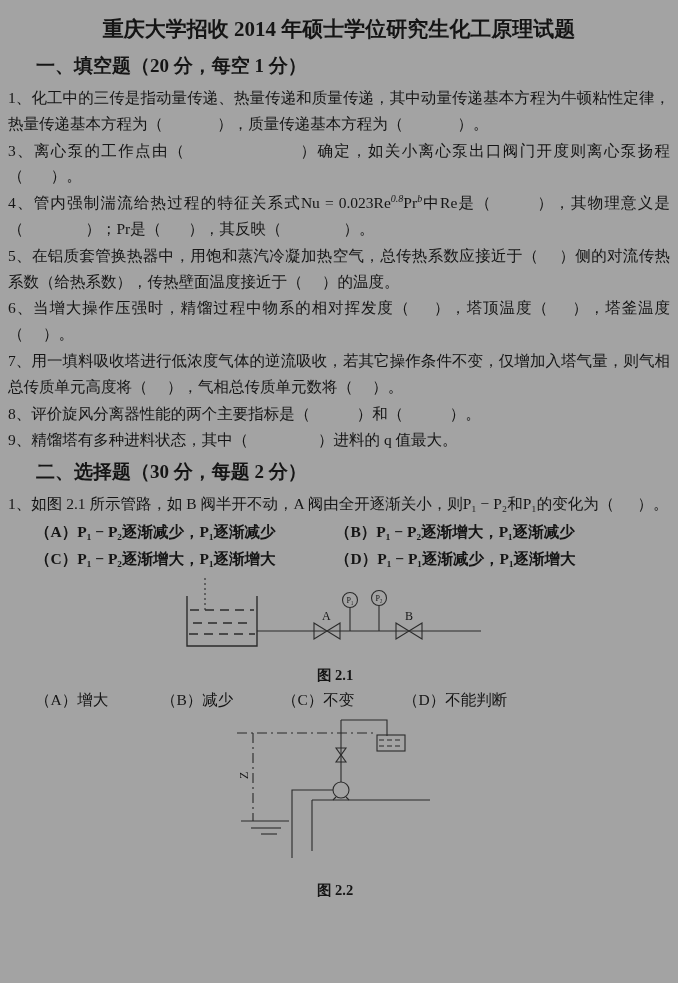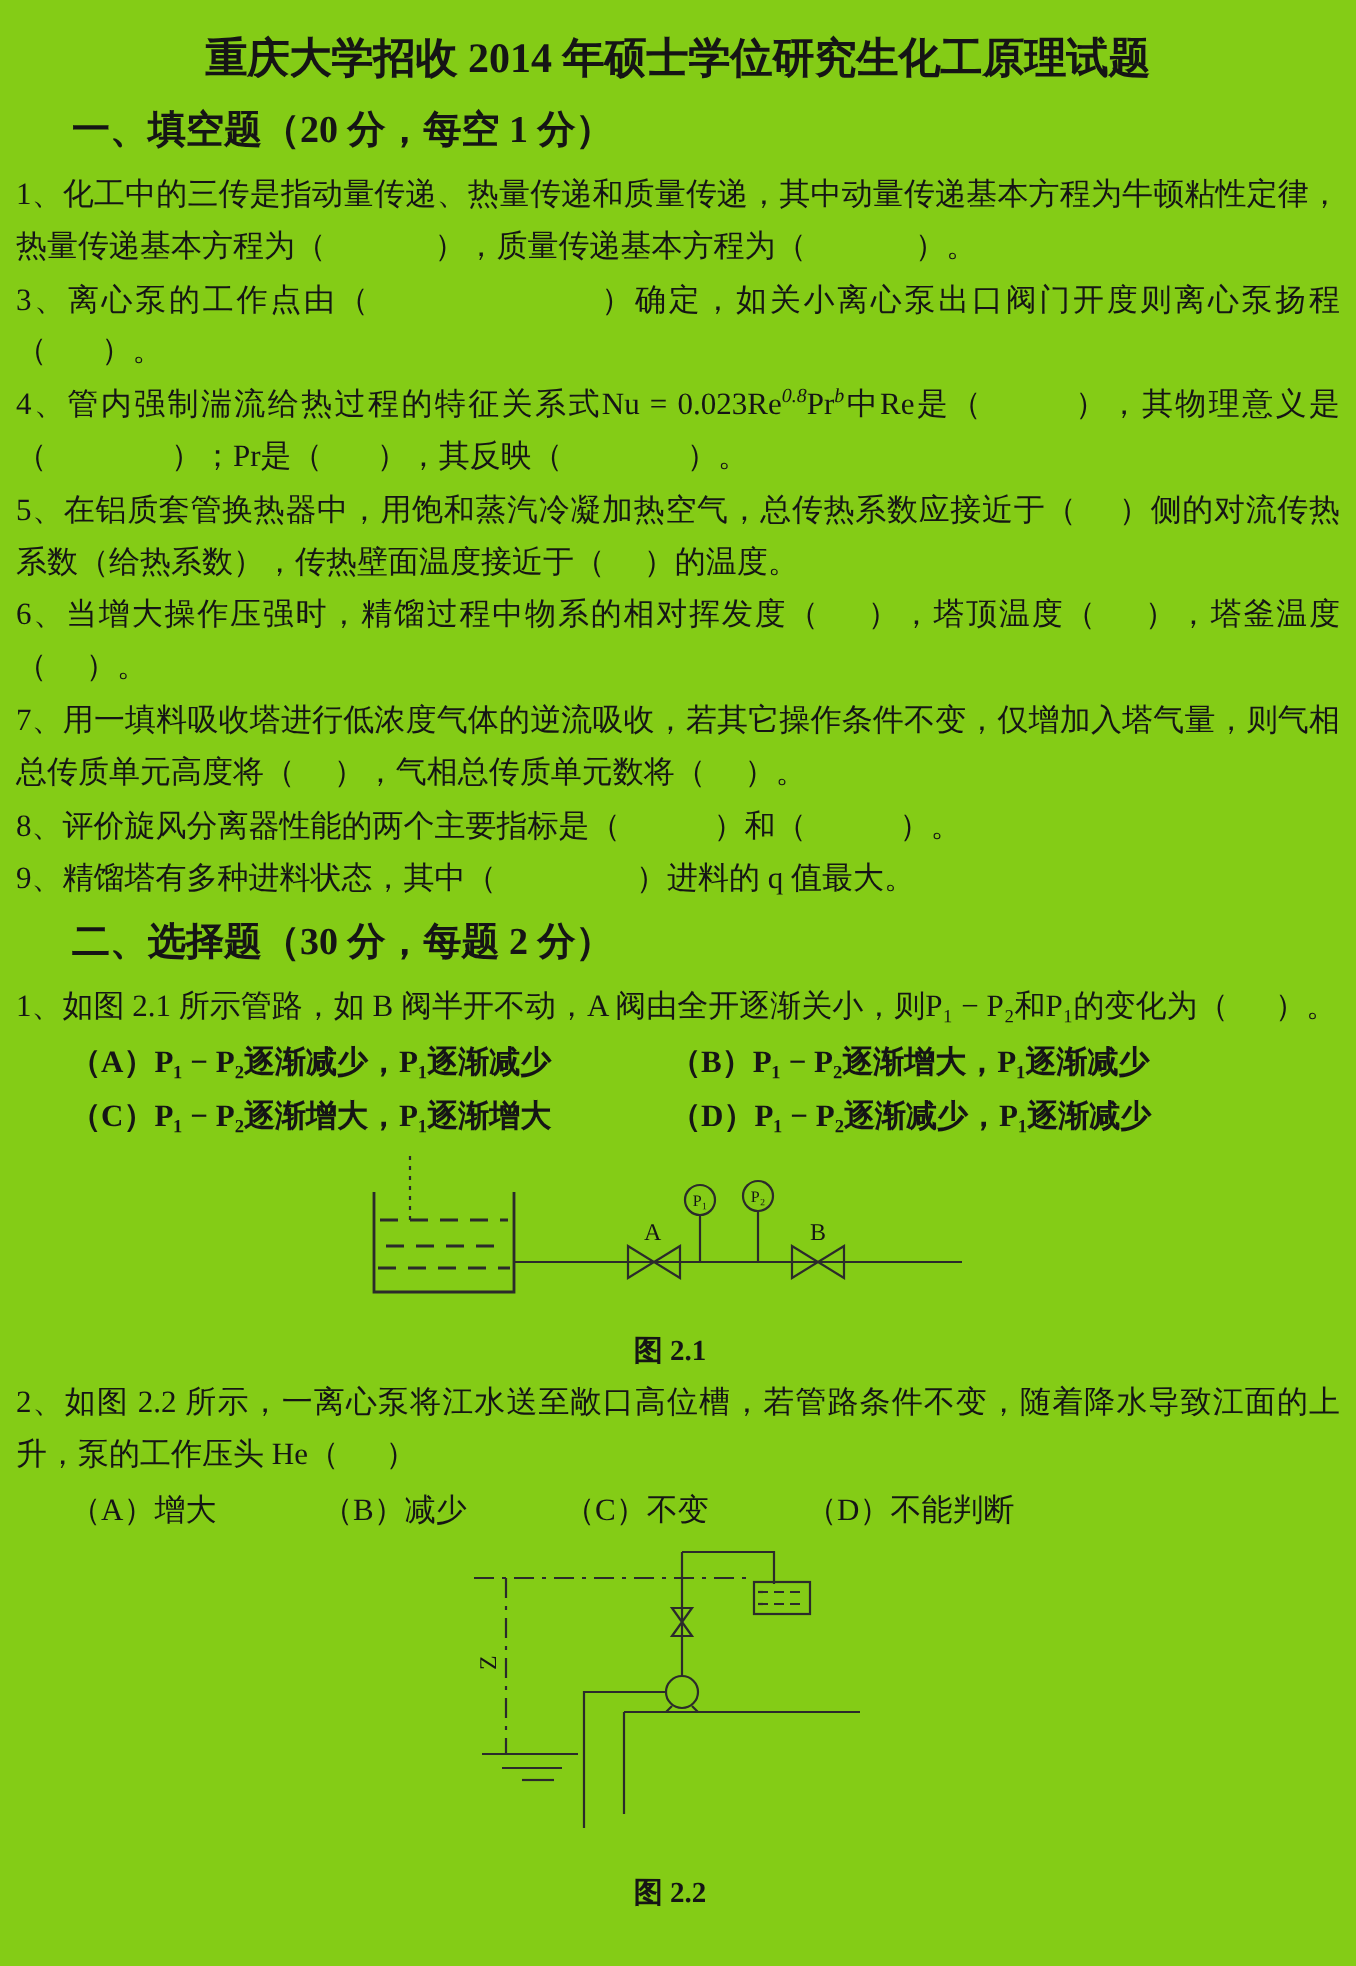--- a/index.html
+++ b/index.html
@@ -1,18 +1,18 @@
 <!DOCTYPE html>
 <html><head>
 <meta charset="utf-8">
 <style>
   html,body { margin:0; padding:0; background:#ffffff; }
   .page {
     position:relative; width:678px; height:983px; box-sizing:border-box;
-    padding:10px 8px 0 8px; overflow:hidden; background:#84cc16; color:#151515;
+    padding:10px 8px 0 8px; overflow:hidden; background:#a3a3a3; color:#151515;
     font-family:"Liberation Serif","DejaVu Serif","DejaVu Sans",serif;
   }
   .title { font-size:21px; font-weight:bold; text-align:center; margin:6px 0 10px 0; line-height:27px; }
   .sec-heading { font-size:19px; font-weight:bold; margin:6px 0 6px 28px; line-height:26px; }
   .q { font-size:15.5px; line-height:25.8px; margin:0 0 1px 0; text-align:justify; }
   .q sup { font-size:10px; line-height:0;font-style:italic; }
   .stem { font-size:15.5px; line-height:26px; margin:4px 0 0 0; text-align:justify; }
   .opts-2col { font-size:15.5px; line-height:27px; margin:1px 0 0 27px;font-weight:bold; }
   .opt-c { display:inline-block; width:300px; }
   .opts-row { font-size:15.5px; line-height:27px; margin:1px 0 0 27px; white-space:nowrap; }
@@ -45,21 +45,21 @@
   <p class="q">7、用一填料吸收塔进行低浓度气体的逆流吸收，若其它操作条件不变，仅增加入塔气量，则气相总传质单元高度将（&nbsp;&nbsp;&nbsp;&nbsp;&nbsp;），气相总传质单元数将（&nbsp;&nbsp;&nbsp;&nbsp;&nbsp;）。</p>
   <p class="q">8、评价旋风分离器性能的两个主要指标是（&nbsp;&nbsp;&nbsp;&nbsp;&nbsp;&nbsp;&nbsp;&nbsp;&nbsp;&nbsp;&nbsp;&nbsp;）和（&nbsp;&nbsp;&nbsp;&nbsp;&nbsp;&nbsp;&nbsp;&nbsp;&nbsp;&nbsp;&nbsp;&nbsp;）。</p>
   <p class="q">9、精馏塔有多种进料状态，其中（&nbsp;&nbsp;&nbsp;&nbsp;&nbsp;&nbsp;&nbsp;&nbsp;&nbsp;&nbsp;&nbsp;&nbsp;&nbsp;&nbsp;&nbsp;&nbsp;&nbsp;&nbsp;）进料的 q 值最大。</p>
 
   <div class="sec-heading">二、选择题（30 分，每题 2 分）</div>
 
   <p class="stem">1、如图 2.1 所示管路，如 B 阀半开不动，A 阀由全开逐渐关小，则P₁ − P₂和P₁的变化为（&nbsp;&nbsp;&nbsp;&nbsp;&nbsp;&nbsp;）。</p>
 
   <div class="opts-2col">
     <span class="opt-c">（A）P₁ − P₂逐渐减少，P₁逐渐减少</span><span class="opt-c">（B）P₁ − P₂逐渐增大，P₁逐渐减少</span><br>
-    <span class="opt-c">（C）P₁ − P₂逐渐增大，P₁逐渐增大</span><span class="opt-c">（D）P₁ − P₂逐渐减少，P₁逐渐减少</span>
+    <span class="opt-c">（C）P₁ − P₂逐渐增大，P₁逐渐增大</span><span class="opt-c">（D）P₁ − P₁逐渐减少，P₁逐渐增大</span>
   </div>
 
   <div class="fig1-wrap">
     <svg width="300" height="70" viewBox="0 0 300 70">
       <line class="thin" x1="20" y1="0" x2="20" y2="34" stroke-dasharray="2,3"></line>
       <path class="stroke" d="M2,18 L2,68 L72,68 L72,18"></path>
       <line class="stroke" x1="5" y1="32" x2="69" y2="32" stroke-dasharray="9,6"></line>
       <line class="stroke" x1="8" y1="45" x2="66" y2="45" stroke-dasharray="9,6"></line>
       <line class="stroke" x1="4" y1="56" x2="70" y2="56" stroke-dasharray="9,6"></line>
       <line class="thin" x1="72" y1="53" x2="296" y2="53"></line>
@@ -70,21 +70,20 @@
       <text x="165" y="25" font-size="8" text-anchor="middle">P₁</text>
       <circle class="thin" cx="194" cy="20" r="7.5"></circle>
       <line class="thin" x1="194" y1="27.5" x2="194" y2="53"></line>
       <text x="194" y="23" font-size="8" text-anchor="middle">P₂</text>
       <path class="thin" d="M211,45 L211,61 L224,53 Z M237,45 L237,61 L224,53 Z"></path>
       <text x="220" y="42" font-size="12">B</text>
     </svg>
     <div class="fig-caption">图 2.1</div>
   </div>
 
-  <p class="stem">2、如图 2.2 所示，一离心泵将江水送至敞口高位槽，若管路条件不变，随着降水导致江面的上升，泵的工作压头 He（&nbsp;&nbsp;&nbsp;&nbsp;&nbsp;&nbsp;）</p>
 
   <div class="opts-row">
     <span class="opt-r1">（A）增大</span><span class="opt-r2">（B）减少</span><span class="opt-r3">（C）不变</span><span class="opt-r4">（D）不能判断</span>
   </div>
 
   <div class="fig2-wrap">
     <svg width="200" height="150" viewBox="0 0 200 150">
       <line class="thin" x1="2" y1="20" x2="142" y2="20" stroke-dasharray="10,4,2,4"></line>
       <line class="thin" x1="18" y1="20" x2="18" y2="108" stroke-dasharray="10,4,2,4"></line>
       <text font-size="12" transform="translate(13,66) rotate(-90)">Z</text>

